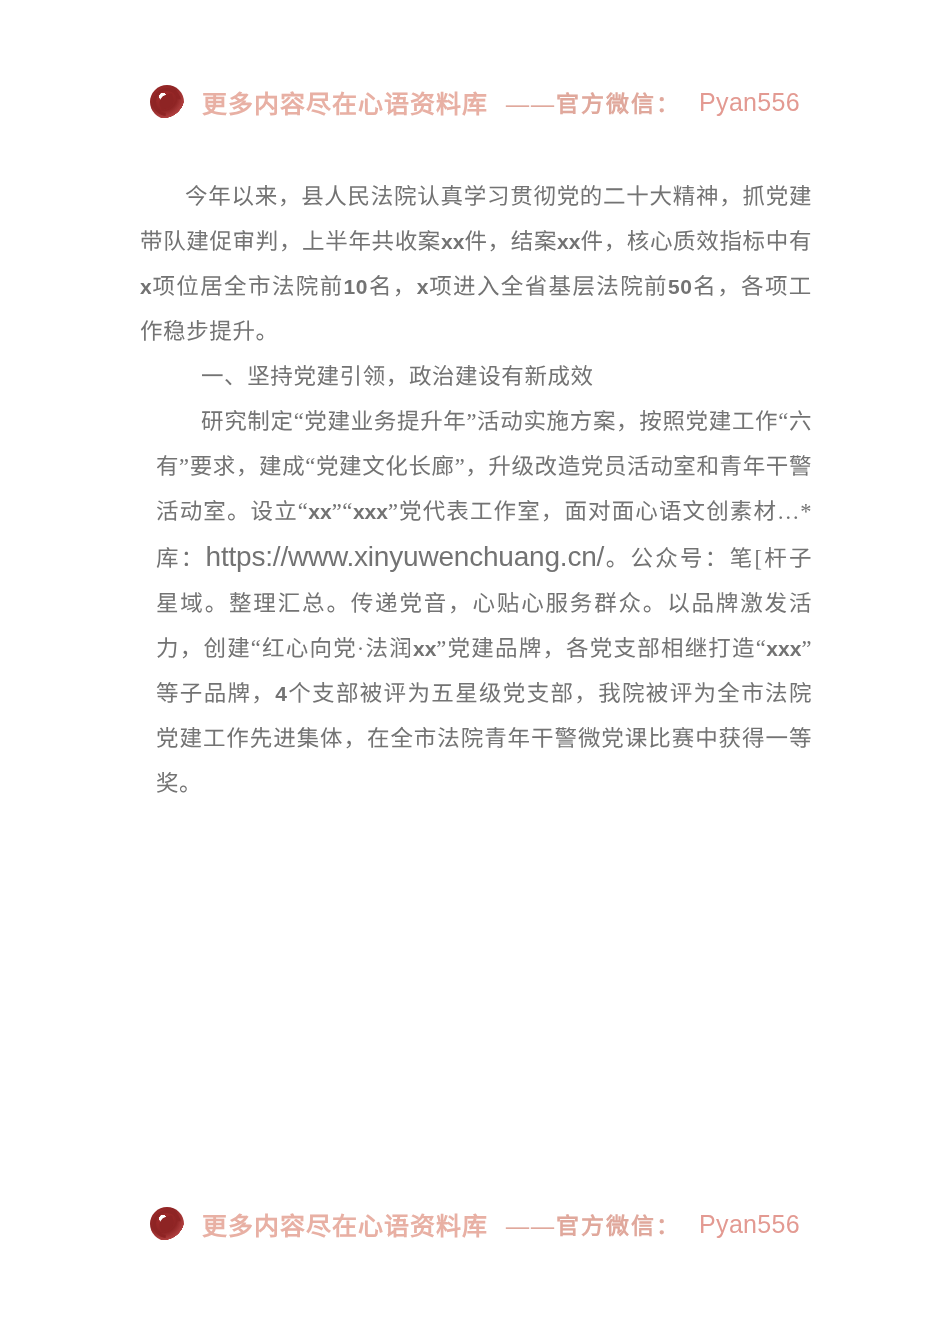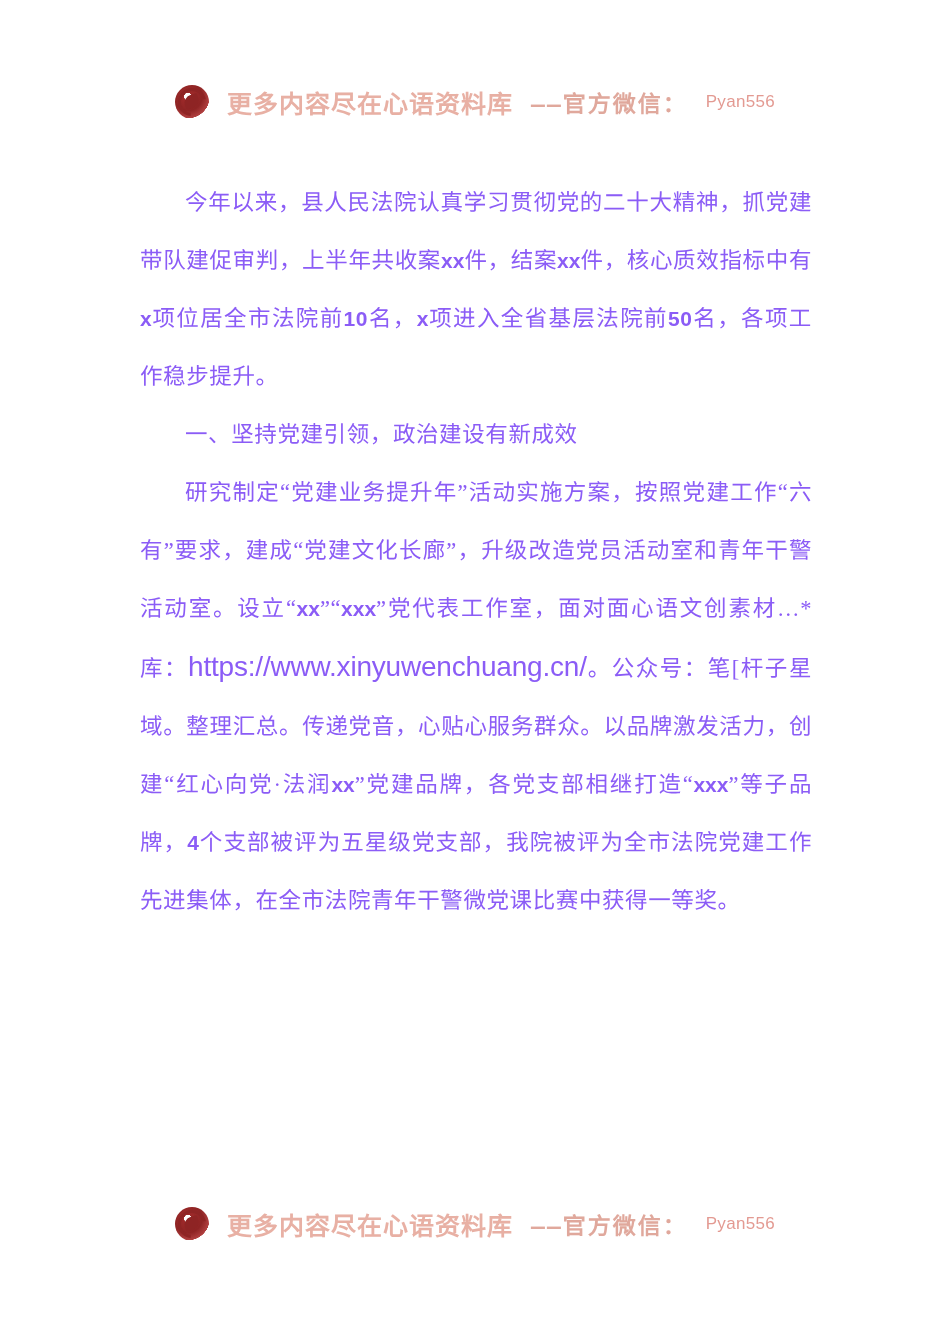--- a/index.html
+++ b/index.html
@@ -68,30 +68,30 @@
   }
 
   .wm-cn {
     font-family: "Liberation Serif", "DejaVu Serif", serif;
     font-weight: bold;
     font-size: 25px;
     letter-spacing: 1px;
     color: #e8b0a4;
   }
   .wm-tail {
-    font-family: Liberation Mono, monospace;
+    font-family: Liberation Serif, serif;
     font-weight: bold;
     font-size: 23px;
     letter-spacing: 2px;
     color: #e0a89c;
   }
   .wm-id {
     font-family: "Liberation Sans", "DejaVu Sans", sans-serif;
     font-weight: normal;
-    font-size: 17px;
+    font-size: 25px;
     color: #e39a92;
     letter-spacing: 0.3px;
   }
 
   
   .doc {
     position: absolute;
     left: 140px;
     top: 174px;
     width: 672px;
@@ -104,30 +104,30 @@
     line-height: 42px;
     text-align: center;
     letter-spacing: 2px;
     color: #111111;
     margin: 0 0 84px 0;
   }
 
   .para {
     font-family: "Liberation Serif", "DejaVu Serif", serif;
     font-size: 22.5px;
-    line-height: 58px;
-    color: #8b5cf6;
+    line-height: 45px;
+    color: #737373;
     text-align: justify;
     text-justify: inter-character;
     margin: 0 0 0 0;
     letter-spacing: 0.6px;
     text-indent: 2em;
   }
 
-  .para + .para { margin-top: 0px; }
+  .para + .para { margin-top: 0px; margin-left: 16px; }
 
   .ph {
     font-family: "Liberation Sans", "DejaVu Sans", sans-serif;
     font-weight: bold;
     font-size: 21px;
     letter-spacing: 0;
   }
 
   .num {
     font-family: "Liberation Sans", "DejaVu Sans", sans-serif;

